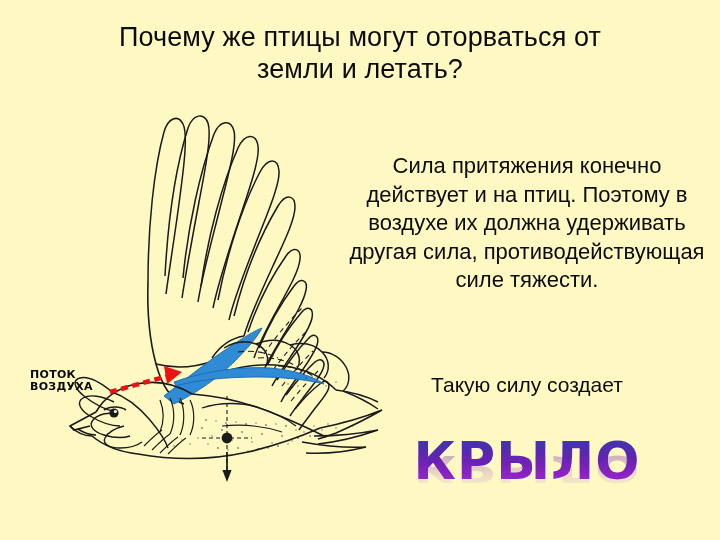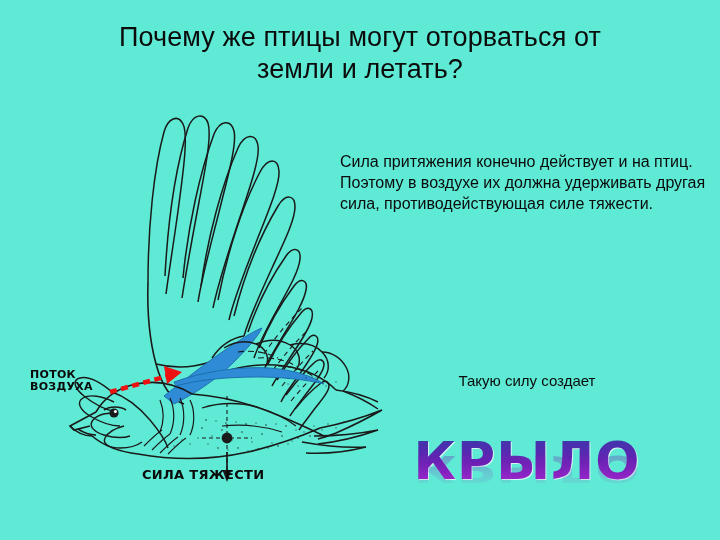--- a/index.html
+++ b/index.html
@@ -34,34 +34,34 @@
     letter-spacing: 0.1px;
     white-space: pre-line;
   }
 
   
   #paragraph {
     position: absolute;
     left: 340px;
     top: 152px;
     width: 374px;
-    text-align: left;
-    font-size: 16px;
+    text-align: center;
+    font-size: 22px;
     line-height: 1.30;
     color: #0b0b0b;
   }
 
   
   #lead-in {
     position: absolute;
     left: 340px;
     top: 371px;
     width: 374px;
     text-align: center;
-    font-size: 15px;
+    font-size: 21px;
     line-height: 1.3;
     color: #0b0b0b;
   }
 
   
   #wordart {
     position: absolute;
     left: 340px;
     top: 404px;
     width: 374px;
@@ -129,21 +129,21 @@
     position: absolute;
     left: 52px;
     top: 96px;
     width: 360px;
     height: 390px;
   }
 </style>
 </head>
 <body>
 
-<div id="slide" style="background: #5eead4;">
+<div id="slide" style="background: #fef9c3;">
 
   <div id="title">Почему же птицы могут оторваться от
 земли и летать?</div>
 
   <svg id="bird" viewBox="0 0 360 390">
 
     <g fill="none" stroke="#1a1a1a" stroke-width="1.5">
 
       <path d="M96,186 C96,130 102,72 112,36 C116,22 126,18 131,28 C136,38 132,70 128,100 C124,132 118,168 114,198"></path>
       <path d="M113,180 C116,124 124,70 136,32 C141,18 152,16 156,27 C160,40 153,74 147,106 C141,138 134,176 130,202"></path>
@@ -307,21 +307,20 @@
 
     <g>
       <path d="M58,296 L116,280" stroke="#ee1111" stroke-width="4.6" stroke-dasharray="7 4.5" fill="none"></path>
       <path d="M130,276 L112,270 L115,288 Z" fill="#ee1111" stroke="none"></path>
     </g>
   </svg>
 
   <div class="fig-label" id="label-airflow">ПОТОК
 ВОЗДУХА</div>
 
-  <div class="fig-label" id="label-gravity">СИЛА ТЯЖЕСТИ</div>
 
   <div id="paragraph">Сила притяжения конечно действует и на птиц. Поэтому в воздухе их должна удерживать другая сила, противодействующая силе тяжести.</div>
 
   <div id="lead-in">Такую силу создает</div>
 
   <div id="wordart">
     <span class="wa-main">КРЫЛО</span>
     <span class="wa-reflect" aria-hidden="true">КРЫЛО</span>
   </div>
 

